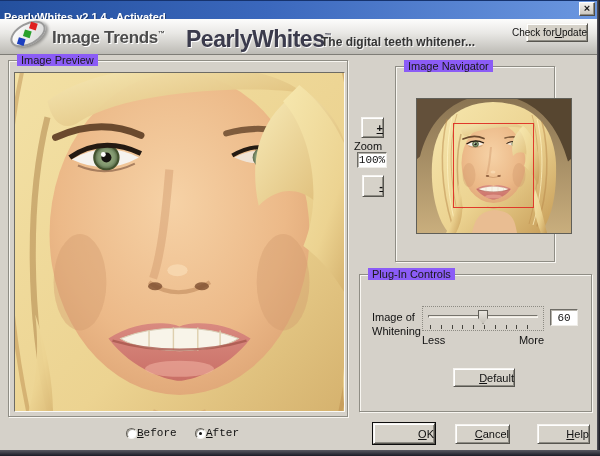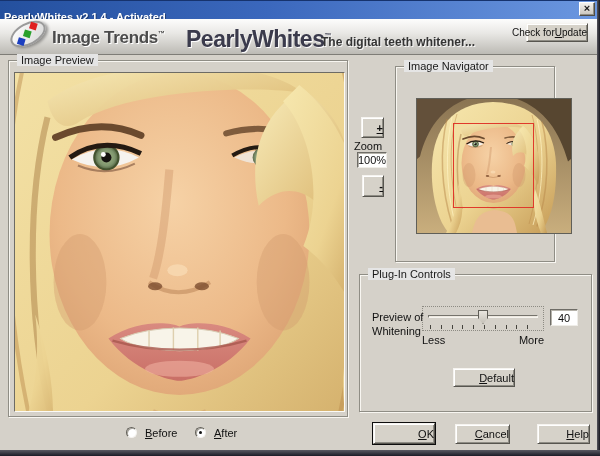--- a/index.html
+++ b/index.html
@@ -73,28 +73,28 @@
     font-size:11px; color:#111;
     display:flex; align-items:center; justify-content:flex-end; cursor:default;
     white-space:nowrap;
   }
   .btn.default { box-shadow:0 0 0 1px #0d0d0d, inset 1px 1px 0 #ffffff, inset -1px -1px 0 #8f8d85; }
   .mn { text-decoration:underline; }
   .field {
     position:absolute; background:#fff;
     border:1px solid; border-color:#6e6c66 #efede8 #efede8 #6e6c66;
     box-shadow:inset 1px 1px 0 #b5b2aa;
-    font-size:11px; color:#111; display:flex; align-items:center; justify-content:center;
+    font-size:11px; color:#111; display:flex; align-items:center; justify-content:center;font-family:Liberation Mono, monospace;
   }
   .group {
     position:absolute; border:1px solid #8f8d85;
     box-shadow:inset 1px 1px 0 #f8f6f1, 1px 1px 0 #f8f6f1;
   }
   .group-label {
-    position:absolute; top:-7px; left:8px; background:#e5e5e5;
+    position:absolute; top:-7px; left:8px; background:#8b5cf6;
     padding:0 4px; font-size:11px; color:#191919; white-space:nowrap;
   }
   
   #preview-frame {
     position:absolute; left:5px; top:11px; width:331px; height:340px;
     border:1px solid; border-color:#6d6b64 #fbfaf6 #fbfaf6 #6d6b64;
     box-shadow:inset 1px 1px 0 #504f4a; background:#000;
   }
   #preview-frame svg, #nav-frame svg { display:block; width:100%; height:100%; }
   #nav-frame {
@@ -124,21 +124,21 @@
     background:linear-gradient(#e9e6df,#c5c1b8);
     border:1px solid #5f5d56;
     clip-path:polygon(0 0,100% 0,100% 58%,50% 100%,0 58%); }
   #slider-ticks { position:absolute; left:7px; right:7px; top:18px; height:4px;
     background-image:repeating-linear-gradient(to right,#45433d 0 1px,transparent 1px 10.8px); }
   #lessmore { position:absolute; left:62px; top:59px; width:122px;
     display:flex; justify-content:space-between; font-size:11px; color:#111; }
   #whiten-value { left:190px; top:34px; width:28px; height:17px; }
   #default-btn { left:93px; top:93px; width:62px; height:19px; }
   
-  .radio-row { position:absolute; display:flex; gap:8px; }
+  .radio-row { position:absolute; display:flex; align-items:center; gap:0;font-family:Liberation Mono, monospace; }
   #radio-before { left:126px; top:427px; }
   #radio-after  { left:195px; top:427px; }
   .radio-circle { width:11px; height:11px; border-radius:50%; background:#fff;
     border:1px solid; border-color:#636059 #f4f2ee #f4f2ee #636059;
     box-shadow:inset 1px 1px 0 #a8a59d; position:relative; }
   .radio-dot { position:absolute; left:3px; top:3px; width:3px; height:3px;
     border-radius:50%; background:#111; }
   .radio-label { font-size:11px; color:#111; }
   #ok-btn     { left:373px; top:423px; width:62px; height:21px; font-weight:normal; }
   #cancel-btn { left:455px; top:424px; width:55px; height:20px; }
@@ -274,33 +274,33 @@
       <svg viewBox="0 0 308 268" preserveAspectRatio="none">
           <use href="#face-scene"></use>
         </svg>
       <div id="nav-viewport"></div>
     </div>
   </div>
 
   <div class="group" style="left:359px; top:274px; width:233px; height:138px;">
     <span class="group-label">Plug-In Controls</span>
     <div id="amount-label">
-      <div>Preview of</div>
+      <div>Image of</div>
       <div>Whitening</div>
     </div>
     <div id="slider-focus">
       <div id="slider-track"></div>
       <div id="slider-thumb"></div>
       <div id="slider-ticks"></div>
     </div>
     <div id="lessmore">
       <span>Less</span>
       <span>More</span>
     </div>
-    <div class="field" id="whiten-value">40</div>
+    <div class="field" id="whiten-value">60</div>
     <button class="btn" id="default-btn">
       <span class="mn">D</span>
         <span>efault</span>
     </button>
   </div>
 
   <div class="radio-row" id="radio-before">
     <span class="radio-circle"></span>
     <span class="radio-label"><span class="mn">B</span><span>efore</span></span>
   </div>

